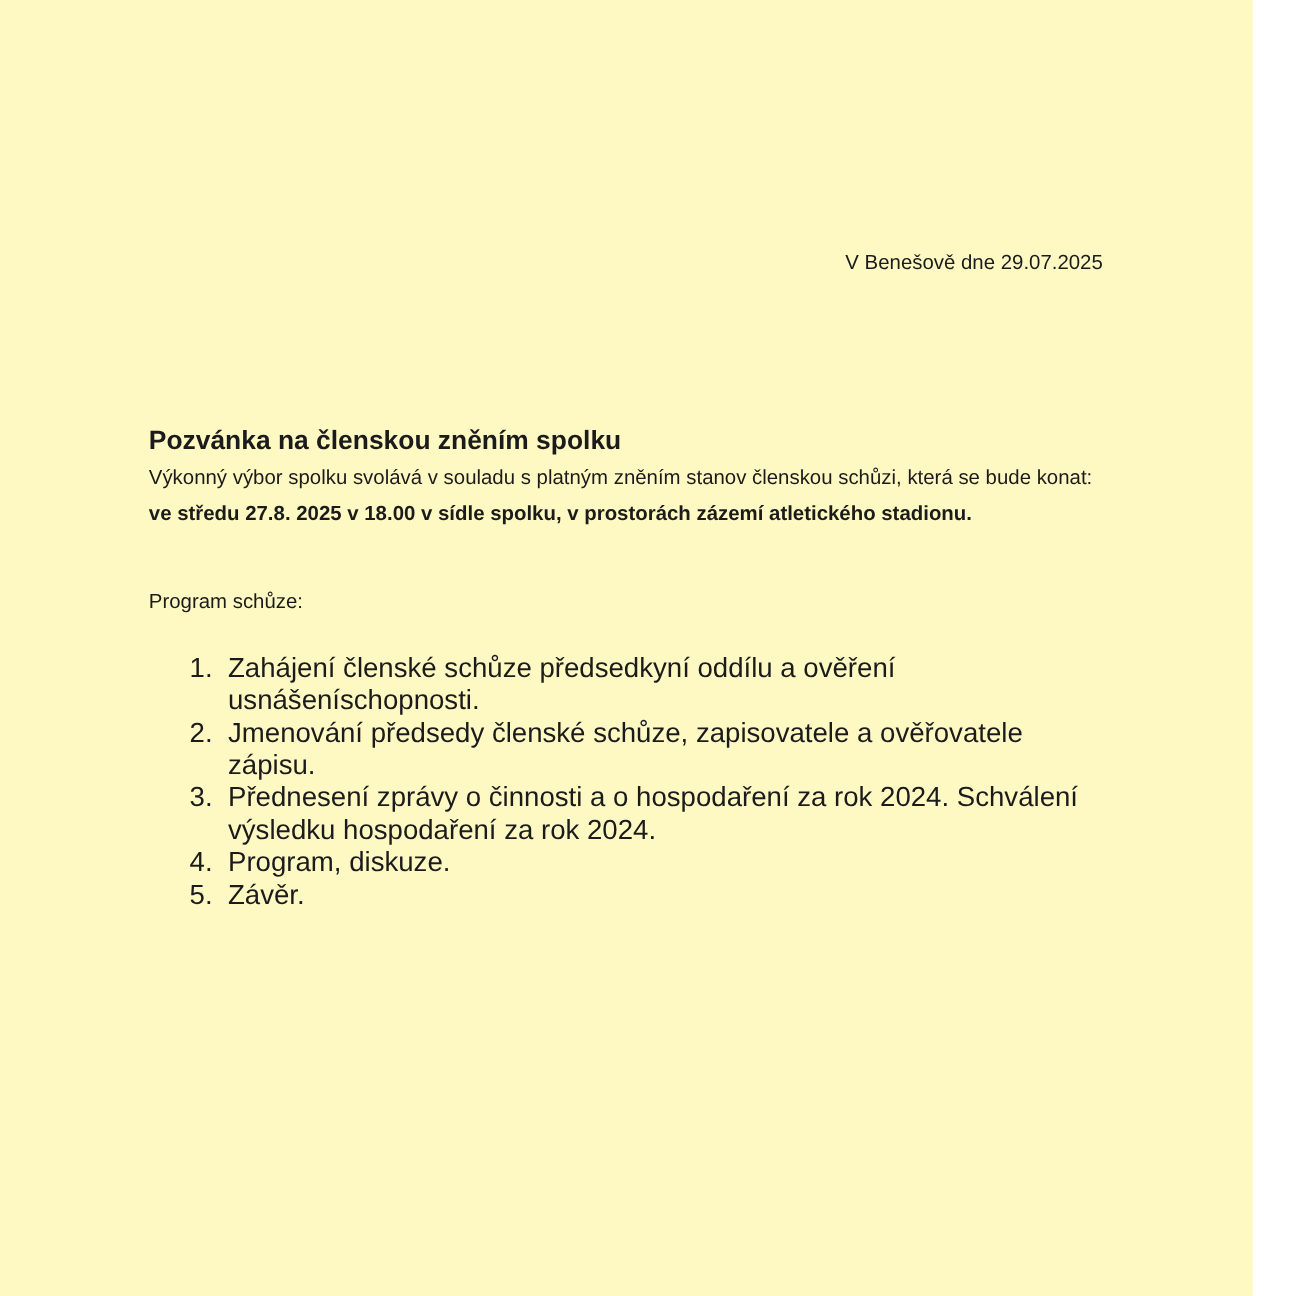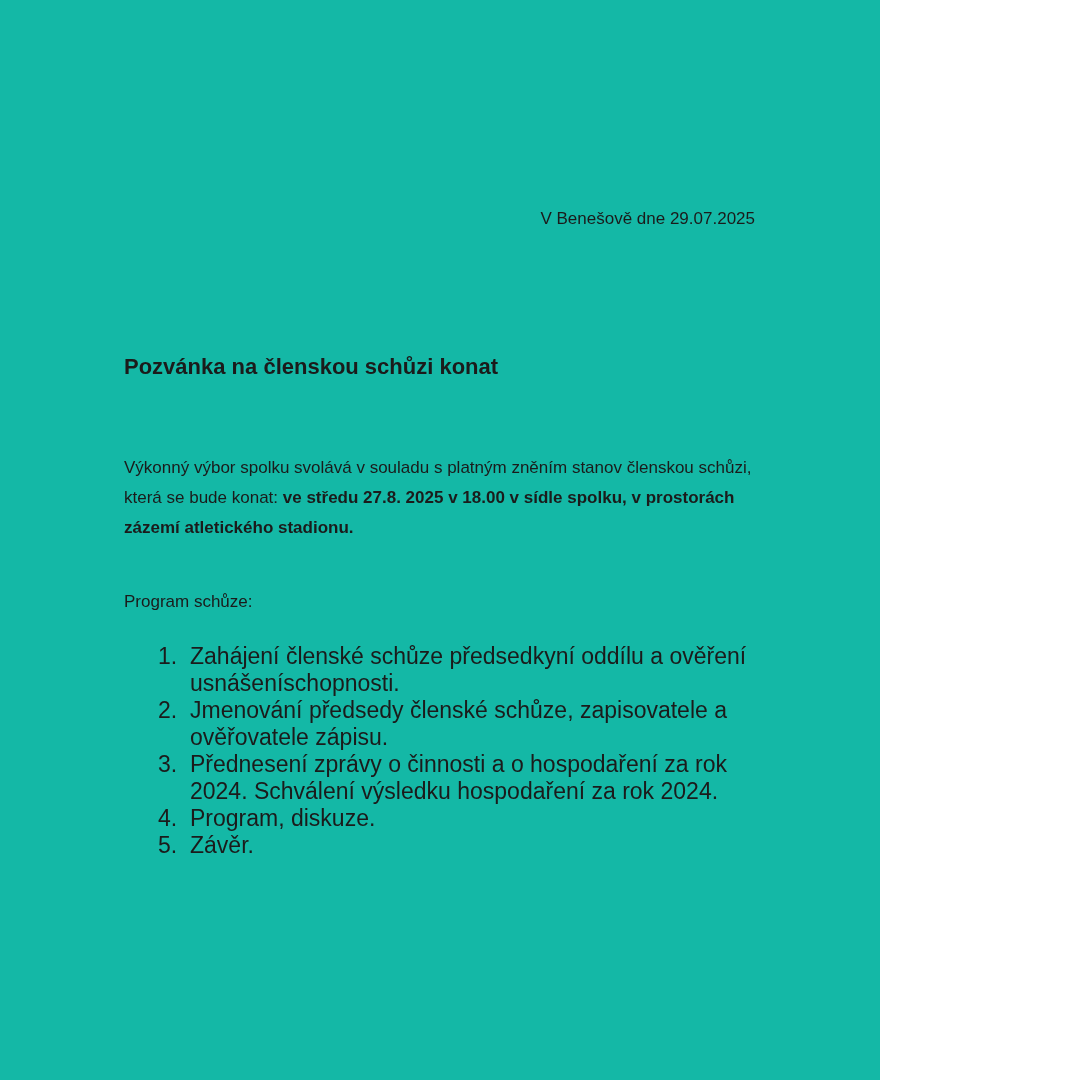--- a/index.html
+++ b/index.html
@@ -5,23 +5,23 @@
   * { margin: 0; padding: 0; box-sizing: border-box; }
   html, body {
     width: 1080px;
     height: 1080px;
     background: #ffffff;
     font-family: "Liberation Sans", "DejaVu Sans", sans-serif;
     color: #1b1b1b;
   }
   .page {
     position: relative;
-    width: 880px;
+    width: 1044px;
     height: 1080px;
-    background: #14b8a6;
+    background: #fef9c3;
     padding: 0 125px 0 124px;
     overflow: hidden;
   }
   .date-line {
     margin-top: 205px;
     text-align: right;
     font-size: 17px;
     line-height: 27px;
   }
   .sender-block {
@@ -32,21 +32,20 @@
   .sender-name {
     font-weight: bold;
   }
   .doc-title {
     margin-top: 118px;
     font-size: 22px;
     font-weight: bold;
     line-height: 33px;
   }
   .intro-paragraph {
-    margin-top: 70px;
     font-size: 17px;
     line-height: 30px;
     max-width: 835px;
   }
   .intro-bold {
     font-weight: bold;
   }
   .agenda-heading {
     margin-top: 45px;
     font-size: 17px;
@@ -73,21 +72,21 @@
   }
 </style>
 </head>
 <body>
 
 <div class="page">
 
   <div class="date-line">V Benešově dne 29.07.2025</div>
 
 
-  <h1 class="doc-title">Pozvánka na členskou schůzi konat</h1>
+  <h1 class="doc-title">Pozvánka na členskou zněním spolku</h1>
 
   <p class="intro-paragraph"><span>Výkonný výbor spolku svolává v souladu s platným zněním stanov členskou schůzi, která se bude konat: </span><span class="intro-bold">ve středu 27.8. 2025 v 18.00 v sídle spolku, v prostorách zázemí atletického stadionu.</span></p>
 
   <div class="agenda-heading">Program schůze:</div>
 
   <ol class="agenda-list">
     <li>Zahájení členské schůze předsedkyní oddílu a ověření usnášeníschopnosti.</li>
     <li>Jmenování předsedy členské schůze, zapisovatele a ověřovatele zápisu.</li>
     <li>Přednesení zprávy o činnosti a o hospodaření za rok 2024. Schválení výsledku hospodaření za rok 2024.</li>
     <li>Program, diskuze.</li>

